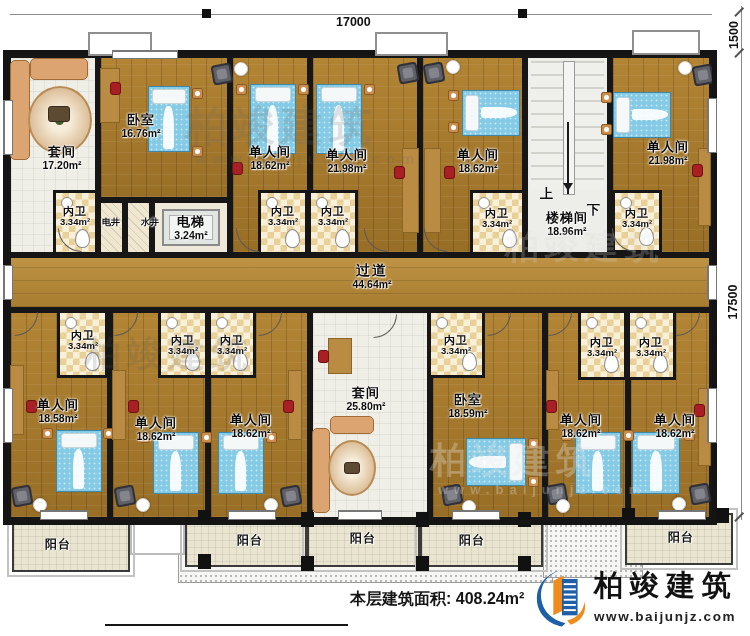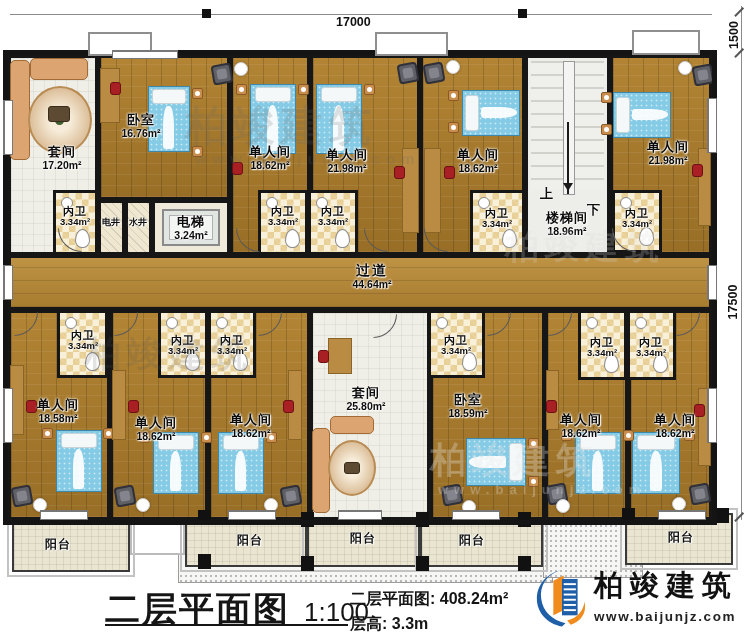--- a/index.html
+++ b/index.html
@@ -238,21 +238,21 @@
       </div>
       <div class="rlbl" style="left: 191px; top: 228px;">
         <div class="nm">电梯</div>
         <div class="ar">3.24m²</div>
       </div>
       <div class="room floor-shaft" style="left: 98px; top: 200px; width: 27px; height: 55px;"></div>
       <div class="rlbl lbl-small" style="left: 111px; top: 222px;">
         <div class="nm">电井</div>
       </div>
       <div class="room floor-shaft" style="left: 125px; top: 200px; width: 27px; height: 55px;"></div>
-      <div class="rlbl lbl-small" style="left: 138px; top: 222px;">
+      <div class="rlbl lbl-small" style="left: 138px; top: 222px; padding-left: 24px;">
         <div class="nm">水井</div>
       </div>
       <div class="room floor-bath" style="left: 53px; top: 190px; width: 45px; height: 65px;"></div>
       <div class="rlbl lbl-bath" style="left: 75px; top: 216px;">
         <div class="nm">内卫</div>
         <div class="ar">3.34m²</div>
       </div>
       <div class="room floor-bath" style="left: 258px; top: 190px; width: 50px; height: 65px;"></div>
       <div class="rlbl lbl-bath" style="left: 283px; top: 216px;">
         <div class="nm">内卫</div>
@@ -435,33 +435,25 @@
 
   <div class="dimline" style="left:741px;top:6px;width:1px;height:514px;"></div>
   <div class="dimtick" style="left:733px;top:11px;"></div>
   <div class="dimtick" style="left:733px;top:52px;"></div>
   <div class="dimtick" style="left:733px;top:516px;"></div>
   <div class="dimtxt vert" style="left:706px;top:28px;width:50px;text-align:center;">1500</div>
   <div class="dimtxt vert" style="left:700px;top:295px;width:60px;text-align:center;">17500</div>
 
   <div id="porch" style="left:130px;top:517px;width:55px;height:38px;"></div>
 
-  <div id="titleblock">
-    <span class="big">二层平面图</span>
-    <span class="scale">1:100</span>
-  </div>
   <div id="title-underline"></div>
   <div id="stats">
     <div>
-      <span>二层平面图:</span>
+      <span>本层建筑面积:</span>
       <span>408.24m²</span>
-    </div>
-    <div>
-      <span>层高:</span>
-      <span>3.3m</span>
     </div>
   </div>
 
   <div id="logo">
     <svg width="52" height="64" viewBox="0 0 60 72">
       <path d="M28 4 C12 9 4 22 6 37 C8 52 19 62 34 65 L30 69 C13 66 1 53 1 37 C1 20 13 8 28 4 Z" fill="#1e5fa8"></path>
       <path d="M20 16 L32 10 L32 50 L20 56 Z" fill="#f08c1e"></path>
       <rect x="30" y="14" width="18" height="42" fill="#1e5fa8"></rect>
       <g stroke="#ffffff" stroke-width="2.2">
         <line x1="32" y1="20" x2="46" y2="20"></line>

